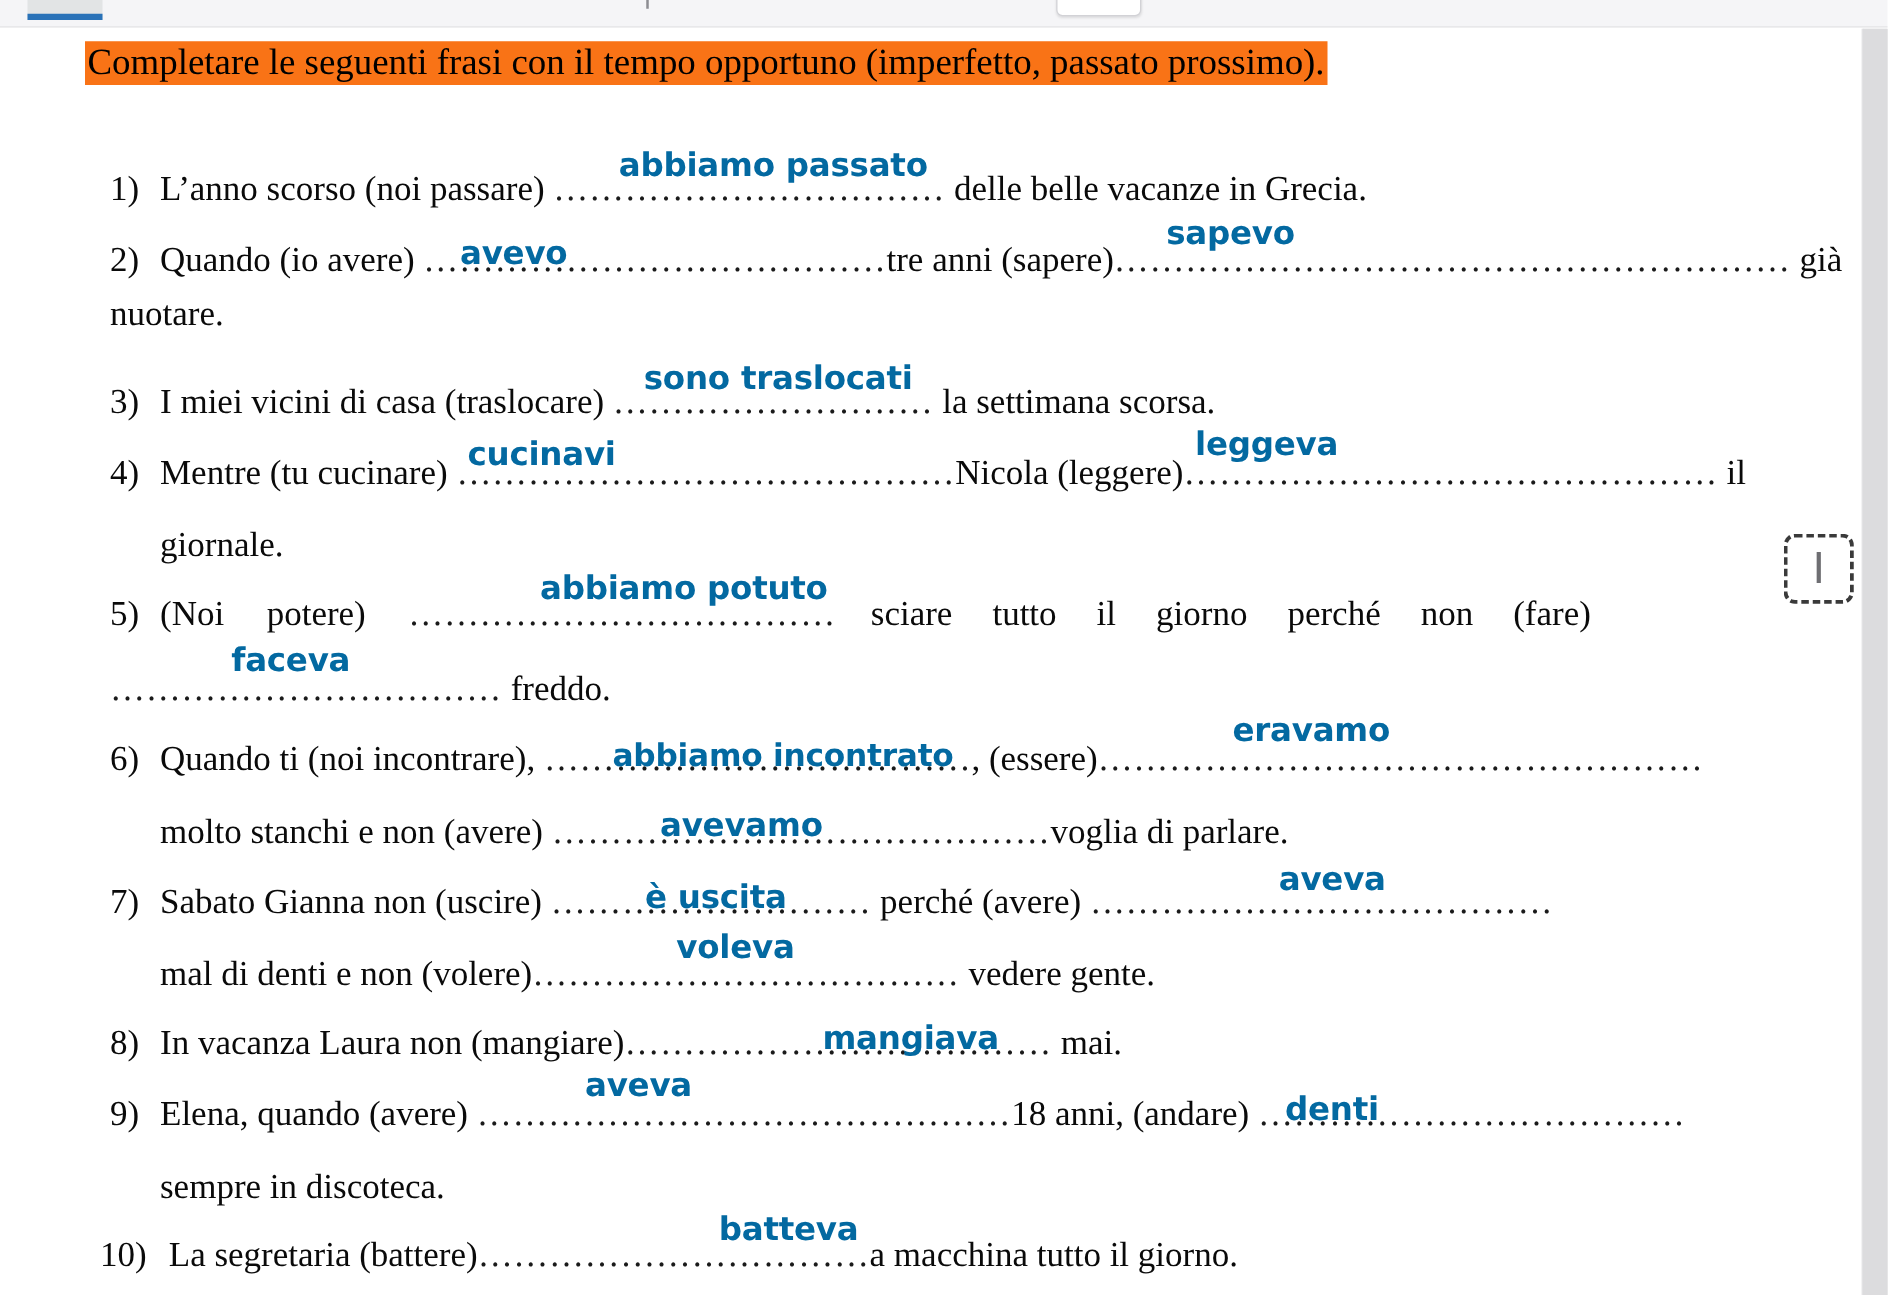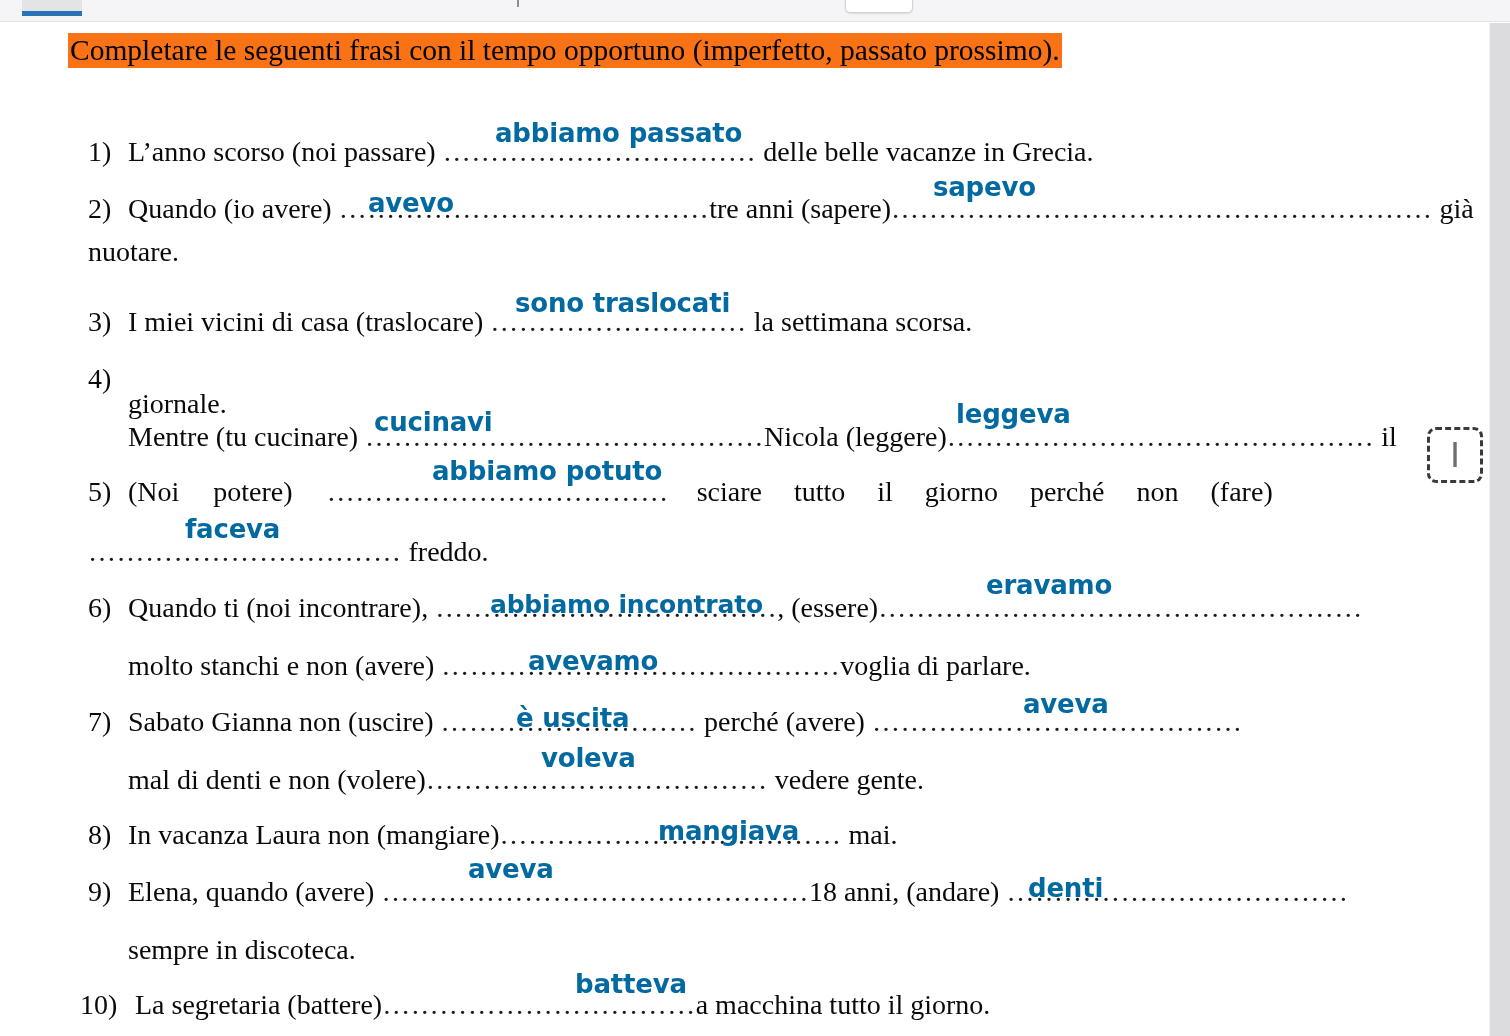--- a/index.html
+++ b/index.html
@@ -208,27 +208,27 @@
         <span class="line">
           <span>I miei vicini di casa (traslocare) </span><span class="dots">………………………</span><span>  la settimana scorsa.</span>
           <span class="ans" style="left:387px; top:-18px;">sono traslocati</span>
         </span>
       </span>
     </div>
 
     <div class="q" style="left:88px; top:339px;">
       <span class="num">4)</span>
       <span class="body">
-        <span class="line" style="display:block; margin-left:0px; margin-top:25px;">
-          <span>giornale.</span>
-        </span>
         <span class="line">
           <span>Mentre (tu cucinare) </span><span class="dots">……………………………………</span><span>Nicola (leggere)</span><span class="dots">………………………………………</span><span> il</span>
           <span class="ans" style="left:246px; top:-14px;">cucinavi</span>
           <span class="ans" style="left:828px; top:-22px;">leggeva</span>
+        </span>
+        <span class="line" style="display:block; margin-left:0px; margin-top:25px;">
+          <span>giornale.</span>
         </span>
       </span>
     </div>
 
     <div class="q" style="left:88px; top:452px;">
       <span class="num">5)</span>
       <span class="body">
         <span class="line">
           <span class="jw">(Noi</span><span style="display:inline-block;width:34px;"></span><span class="jw">potere)</span><span style="display:inline-block;width:34px;"></span><span class="dots">………………………………</span><span style="display:inline-block;width:28px;"></span><span class="jw">sciare</span><span style="display:inline-block;width:32px;"></span><span class="jw">tutto</span><span style="display:inline-block;width:32px;"></span><span class="jw">il</span><span style="display:inline-block;width:32px;"></span><span class="jw">giorno</span><span style="display:inline-block;width:32px;"></span><span class="jw">perché</span><span style="display:inline-block;width:32px;"></span><span class="jw">non</span><span style="display:inline-block;width:32px;"></span><span class="jw">(fare)</span>
           <span class="ans" style="left:304px; top:-20px;text-align:right;">abbiamo potuto</span>

